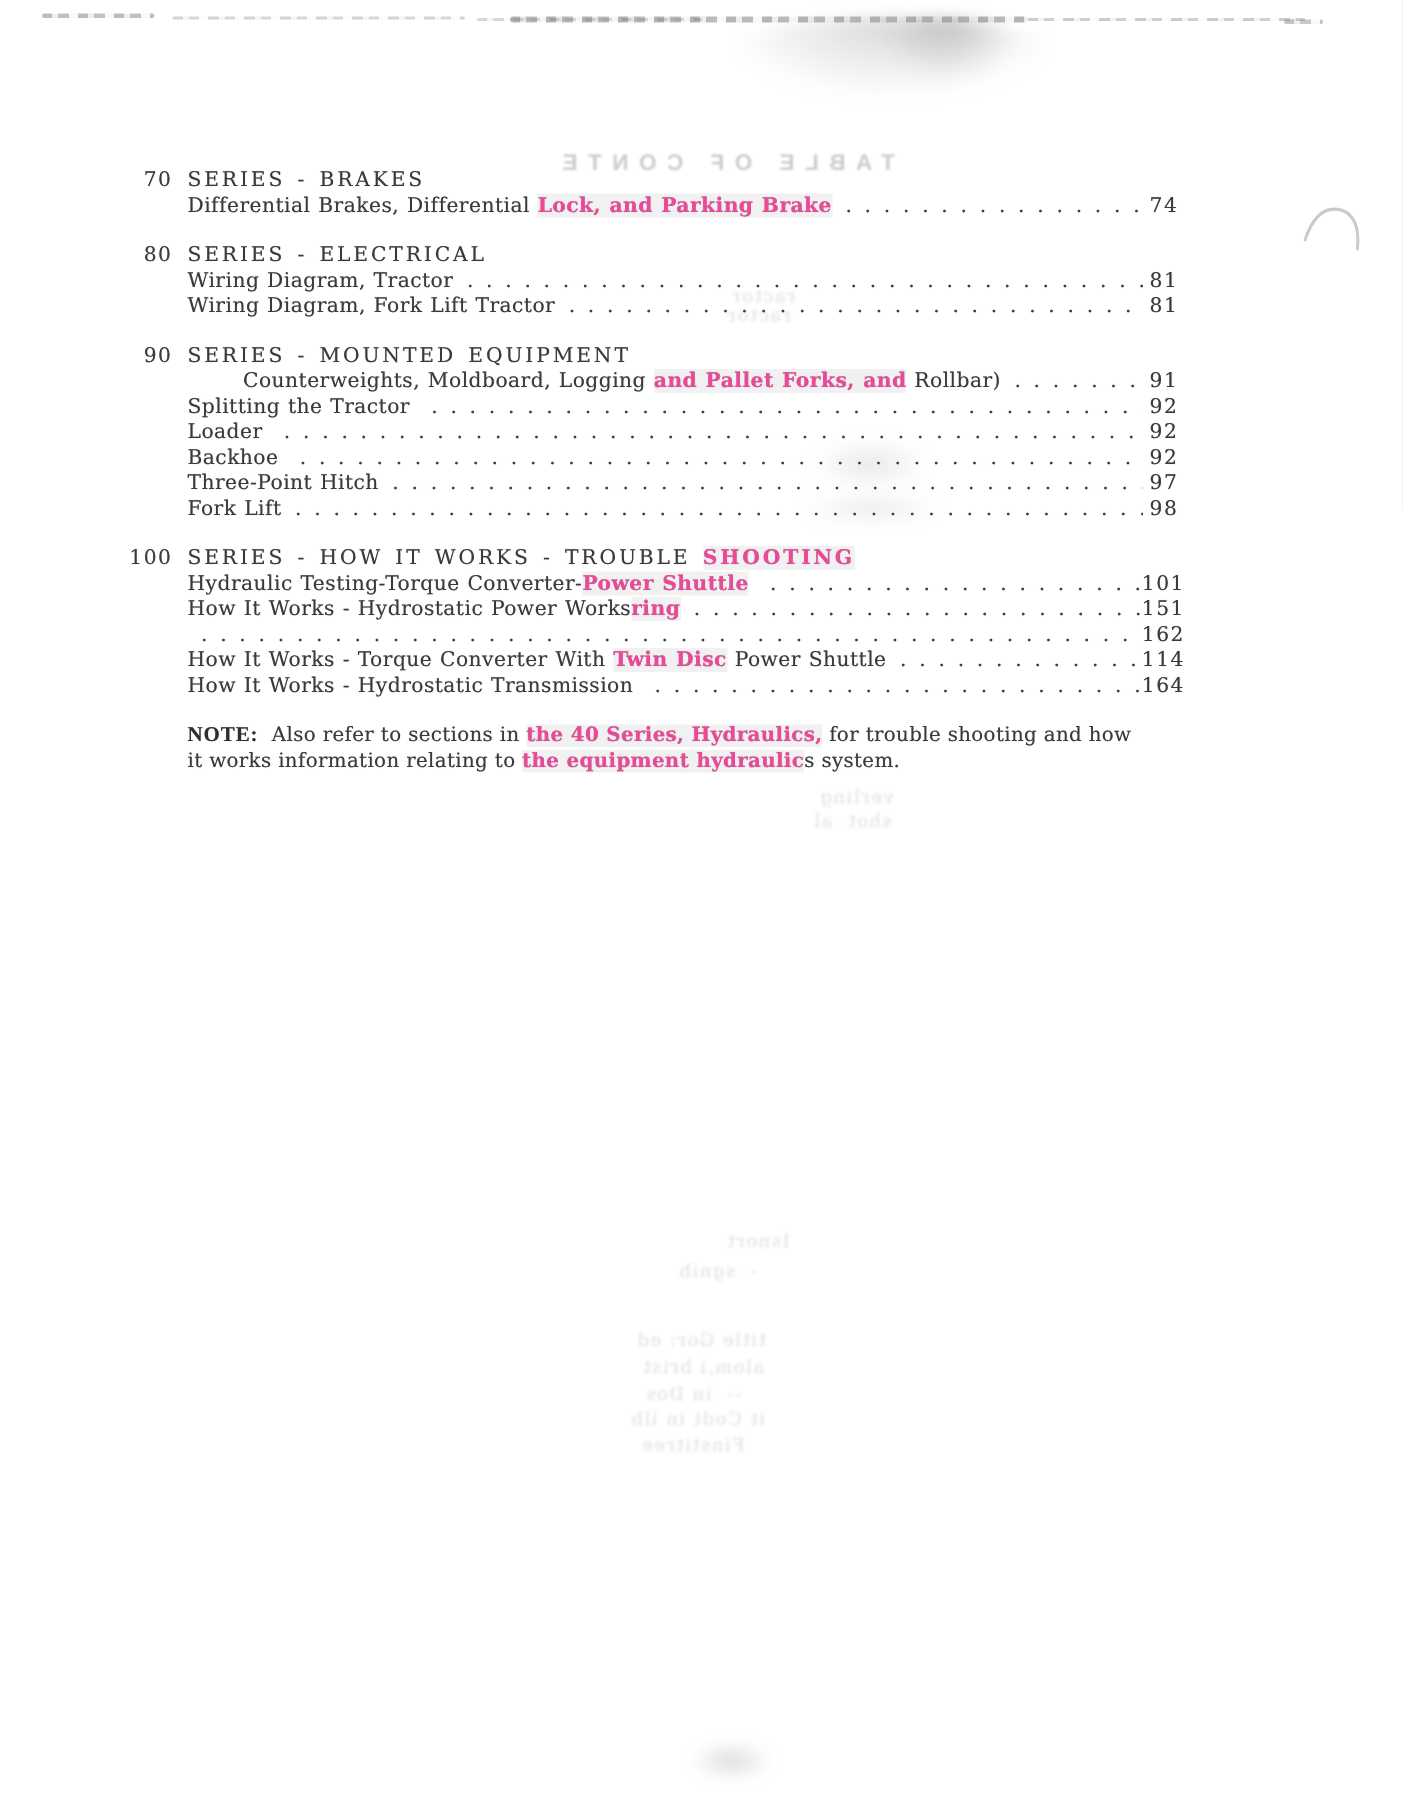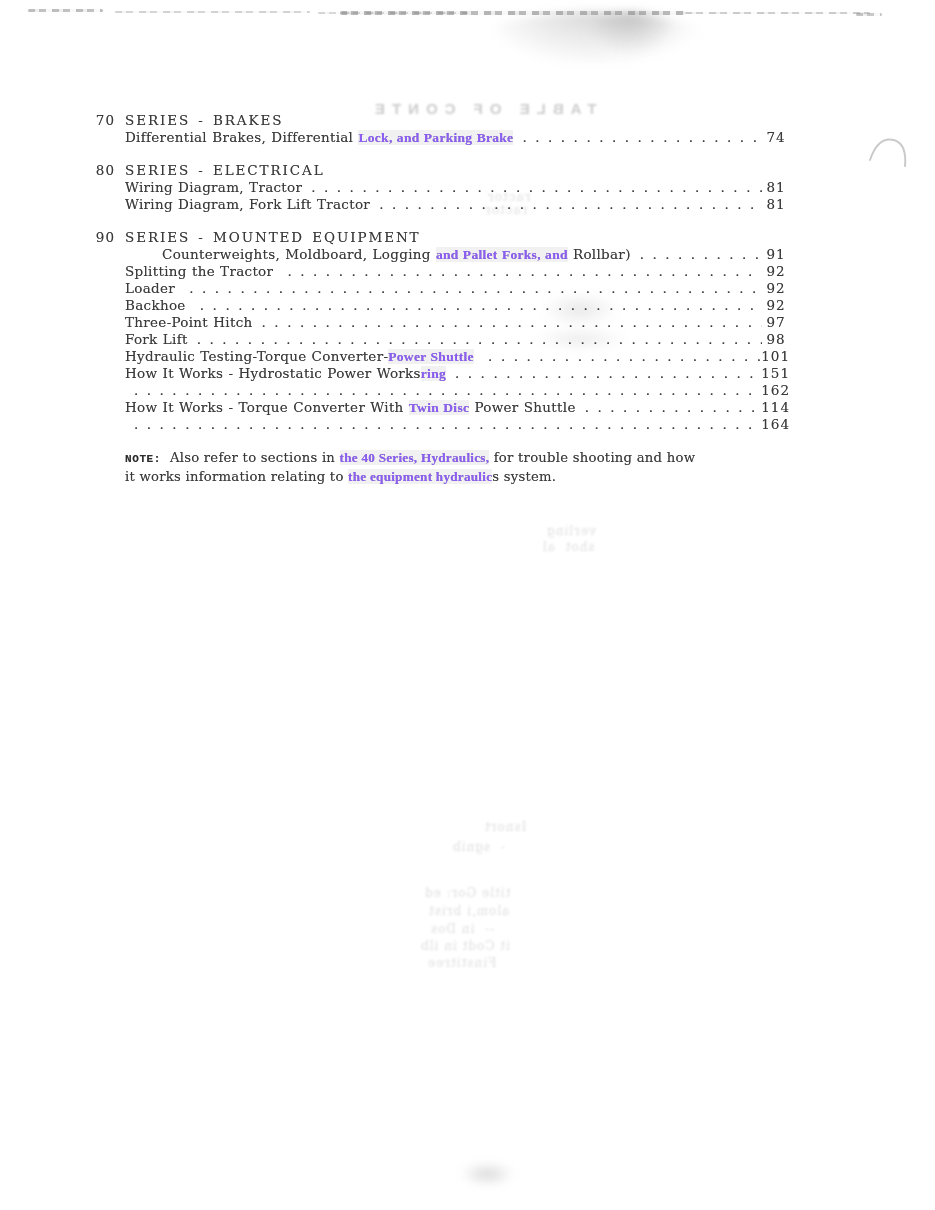--- a/index.html
+++ b/index.html
@@ -65,21 +65,21 @@
   .toc-row.gap{margin-top:16px;}
   .num{
     flex:0 0 30px;
     text-align:right;
     margin-right:10px;
     letter-spacing:1px;
   }
   .txt{white-space:pre;letter-spacing:.3px;word-spacing:.6px;}
   .heading .txt{letter-spacing:1.9px;word-spacing:2px;}
   .indent2 .txt{padding-left:37px;}
-  .b{font-weight:bold;color:#8b5cf6;background:rgba(158,158,158,.14);font-family:Liberation Serif, serif;}
+  .b{font-weight:bold;color:#ec4899;background:rgba(158,158,158,.14);}
   .leader{
     flex:1 1 auto;
     overflow:hidden;
     white-space:nowrap;
     letter-spacing:8.5px;
     padding-left:9px;
     padding-right:3px;
     color:#3d3d3d;
   }
   .pagenum{
@@ -92,23 +92,23 @@
   
   .note{
     margin-top:16px;
     margin-left:40px;
     width:668px;
     font-size:13.2px;
     line-height:17px;
   }
   .note-line{white-space:pre;letter-spacing:.25px;}
   .note-label{
-    font-family:Liberation Mono, monospace;
+    font-family:Liberation Serif, serif;
     font-weight:bold;
-    font-size:11px;
+    font-size:14px;
     letter-spacing:.6px;
     color:#2e2e2e;
   }
 </style>
 </head>
 <body>
 
 <div class="page">
 
   <div>
@@ -206,20 +206,24 @@
           <span class="txt"><span>Three-Point Hitch</span></span>
           <span class="leader">..........................................................................................</span>
           <span class="pagenum">97</span>
         </div>
         <div class="toc-row">
           <span class="num"></span>
           <span class="txt"><span>Fork Lift</span></span>
           <span class="leader">..........................................................................................</span>
           <span class="pagenum">98</span>
         </div>
+        <div class="toc-row heading gap">
+          <span class="num">100</span>
+          <span class="txt"><span>SERIES - HOW IT WORKS - TROUBLE </span><span class="b">SHOOTING</span></span>
+        </div>
         <div class="toc-row">
           <span class="num"></span>
           <span class="txt"><span>Hydraulic Testing-Torque Converter-</span><span class="b">Power Shuttle</span><span> </span></span>
           <span class="leader">..........................................................................................</span>
           <span class="pagenum">101</span>
         </div>
         <div class="toc-row">
           <span class="num"></span>
           <span class="txt"><span>How It Works - Hydrostatic Power Works</span><span class="b">ring</span></span>
           <span class="leader">..........................................................................................</span>
@@ -231,20 +235,21 @@
           <span class="pagenum">162</span>
         </div>
         <div class="toc-row">
           <span class="num"></span>
           <span class="txt"><span>How It Works - Torque Converter With </span><span class="b">Twin Disc</span><span> Power Shuttle</span></span>
           <span class="leader">..........................................................................................</span>
           <span class="pagenum">114</span>
         </div>
         <div class="toc-row">
           <span class="num"></span>
+          <span class="txt"><span>How It Works - Hydrostatic Transmission </span></span>
           <span class="leader">..........................................................................................</span>
           <span class="pagenum">164</span>
         </div>
       </div>
 
     <div class="note" id="note-block">
         <div class="note-line"><span class="note-label">NOTE:</span><span>  Also refer to sections in </span><span class="b">the 40 Series, Hydraulics,</span><span> for trouble shooting and how</span></div>
         <div class="note-line"><span>it works information relating to </span><span class="b">the equipment hydraulic</span><span>s system.</span></div>
       </div>
   </div>

